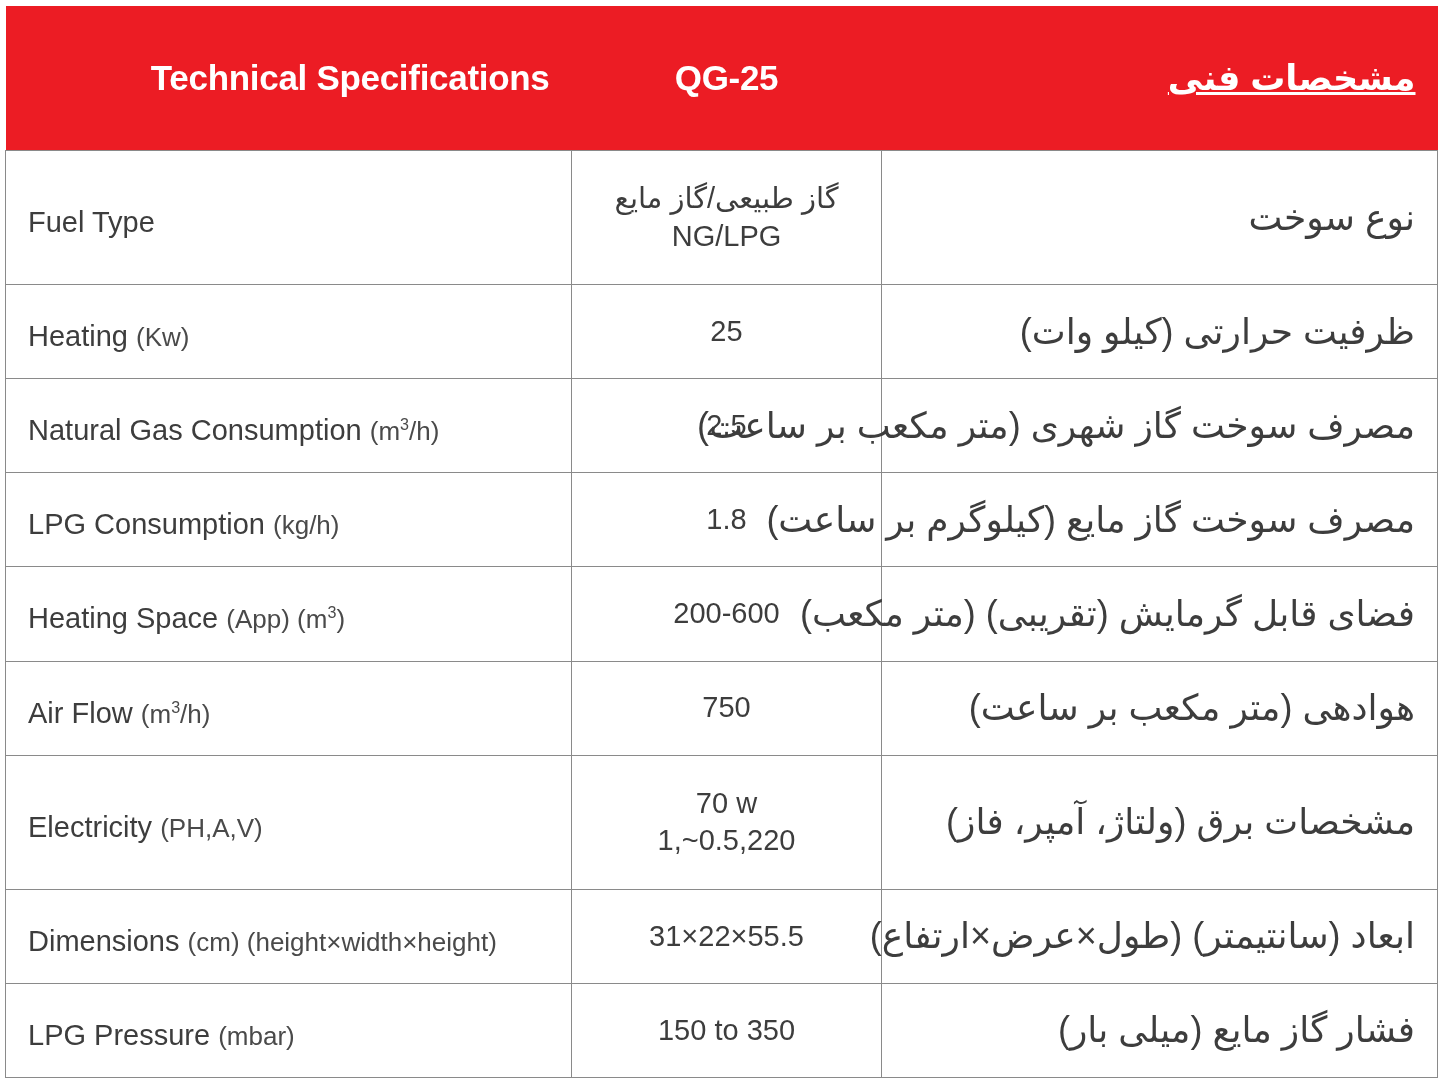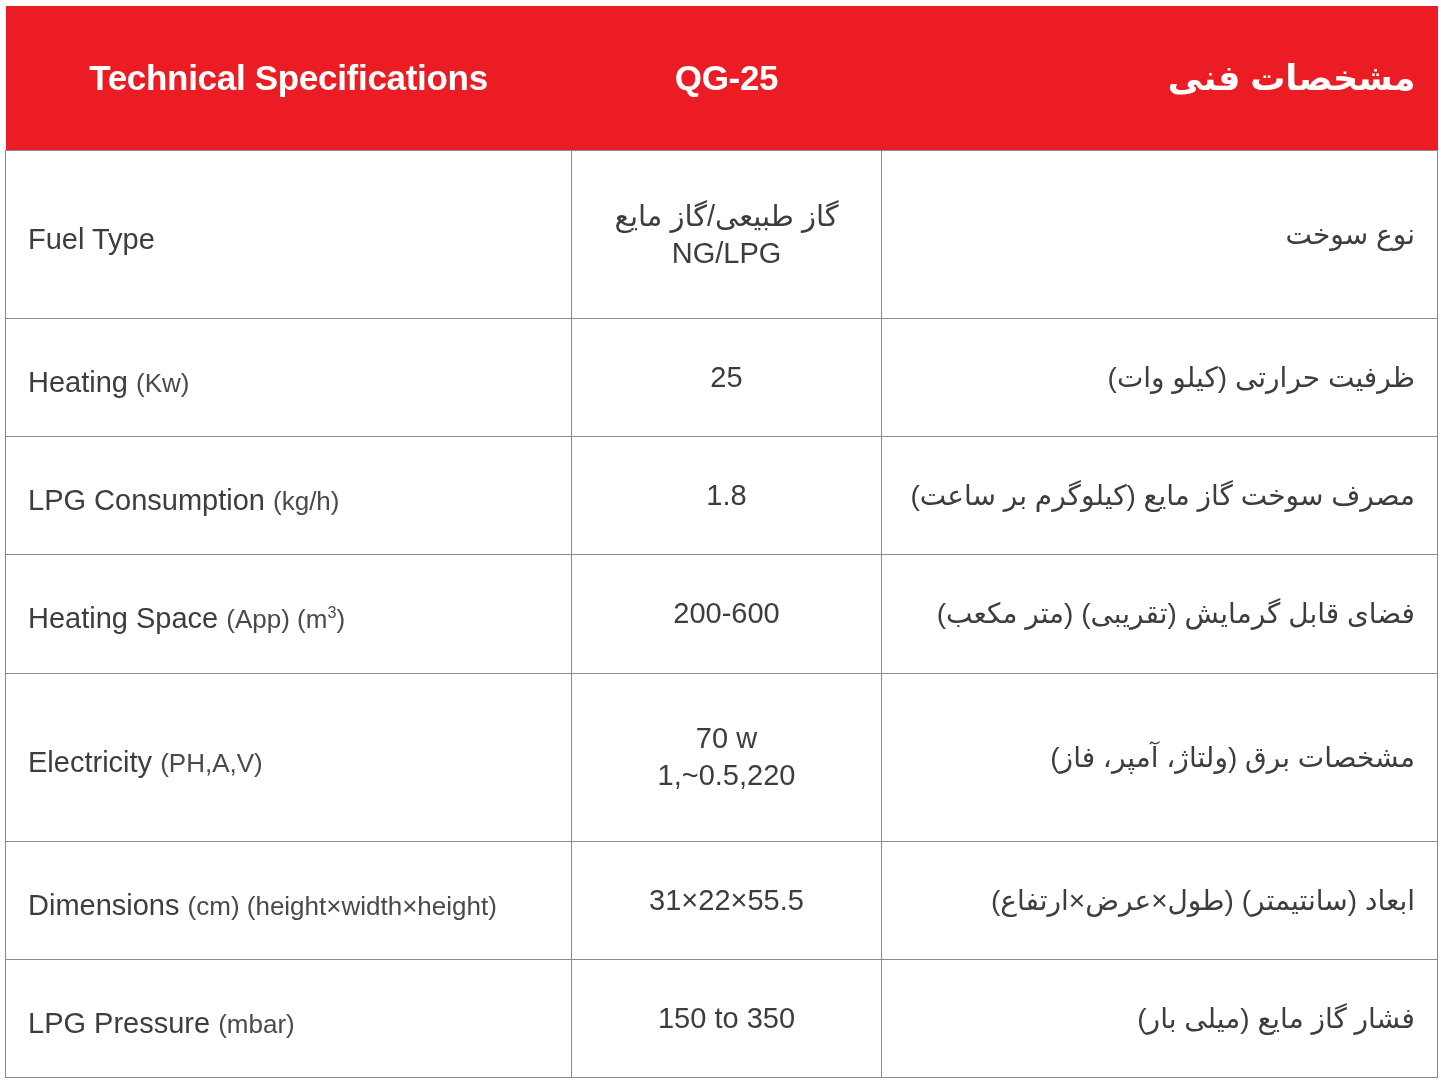--- a/index.html
+++ b/index.html
@@ -42,31 +42,32 @@
     color: #ffffff;
     height: 144px;
     padding: 0 22px;
     border: 0;
     vertical-align: middle;
     font-weight: bold;
     font-size: 35px;
     letter-spacing: -0.3px;
   }
   th.head-en {
-    text-align: center;
+    text-align: right;
     border-right: 2px solid #ffffff;
   }
   th.head-val {
     text-align: center;
     border-right: 2px solid #ffffff;
   }
   th.head-fa {
     text-align: right;
     direction: rtl;
     font-size: 33px;
+    text-decoration: underline;
   }
 
   
   tbody td {
     border: 1px solid #8a8a8a;
     vertical-align: middle;
     font-size: 29px;
     color: #3d3d3d;
     background: #ffffff;
   }
@@ -77,21 +78,21 @@
   }
   td.cell-val {
     text-align: center;
     padding: 8px 8px;
     line-height: 1.28;
   }
   td.cell-fa {
     text-align: right;
     direction: rtl;
     padding: 10px 22px 10px 14px;
-    font-size: 28px;
+    font-size: 36px;
     white-space: nowrap;
   }
 
   
   .unit {
     font-size: 26px;
     color: #4a4a4a;
   }
   sup {
     font-size: 0.62em;
@@ -129,32 +130,46 @@
           <td class="cell-fa">نوع سوخت</td>
         </tr>
         <tr>
           <td class="cell-en"><span>Heating</span> <span class="unit">(Kw)</span></td>
           <td class="cell-val">
             <span class="val-line">25</span>
           </td>
           <td class="cell-fa">ظرفیت حرارتی (کیلو وات)</td>
         </tr>
         <tr>
+          <td class="cell-en"><span>Natural Gas Consumption</span> <span class="unit">(m<sup>3</sup>/h)</span></td>
+          <td class="cell-val">
+            <span class="val-line">2.5</span>
+          </td>
+          <td class="cell-fa">مصرف سوخت گاز شهری (متر مکعب بر ساعت)</td>
+        </tr>
+        <tr>
           <td class="cell-en"><span>LPG Consumption</span> <span class="unit">(kg/h)</span></td>
           <td class="cell-val">
             <span class="val-line">1.8</span>
           </td>
           <td class="cell-fa">مصرف سوخت گاز مایع (کیلوگرم بر ساعت)</td>
         </tr>
         <tr>
           <td class="cell-en"><span>Heating Space</span> <span class="unit">(App) (m<sup>3</sup>)</span></td>
           <td class="cell-val">
             <span class="val-line">200-600</span>
           </td>
           <td class="cell-fa">فضای قابل گرمایش (تقریبی) (متر مکعب)</td>
+        </tr>
+        <tr>
+          <td class="cell-en"><span>Air Flow</span> <span class="unit">(m<sup>3</sup>/h)</span></td>
+          <td class="cell-val">
+            <span class="val-line">750</span>
+          </td>
+          <td class="cell-fa">هوادهی (متر مکعب بر ساعت)</td>
         </tr>
         <tr>
           <td class="cell-en"><span>Electricity</span> <span class="unit">(PH,A,V)</span></td>
           <td class="cell-val">
             <span class="val-line">70 w</span>
             <span class="val-line">1,~0.5,220</span>
           </td>
           <td class="cell-fa">مشخصات برق (ولتاژ، آمپر، فاز)</td>
         </tr>
         <tr>

